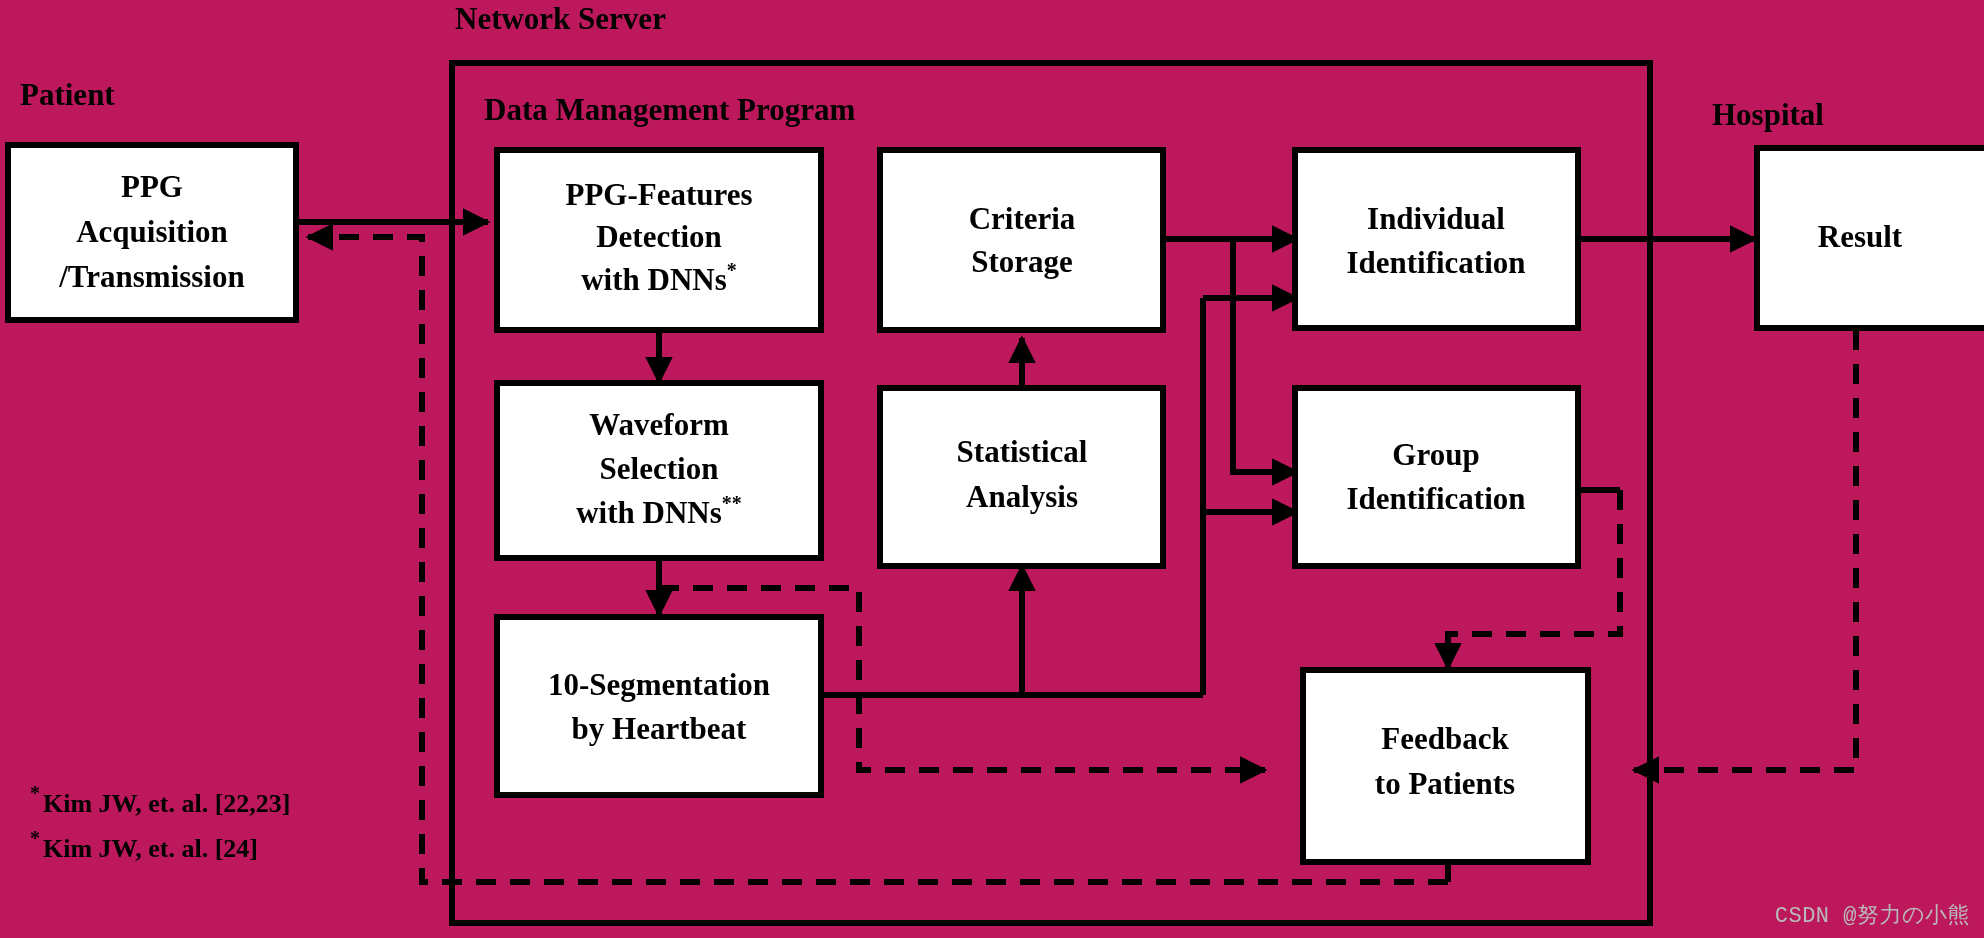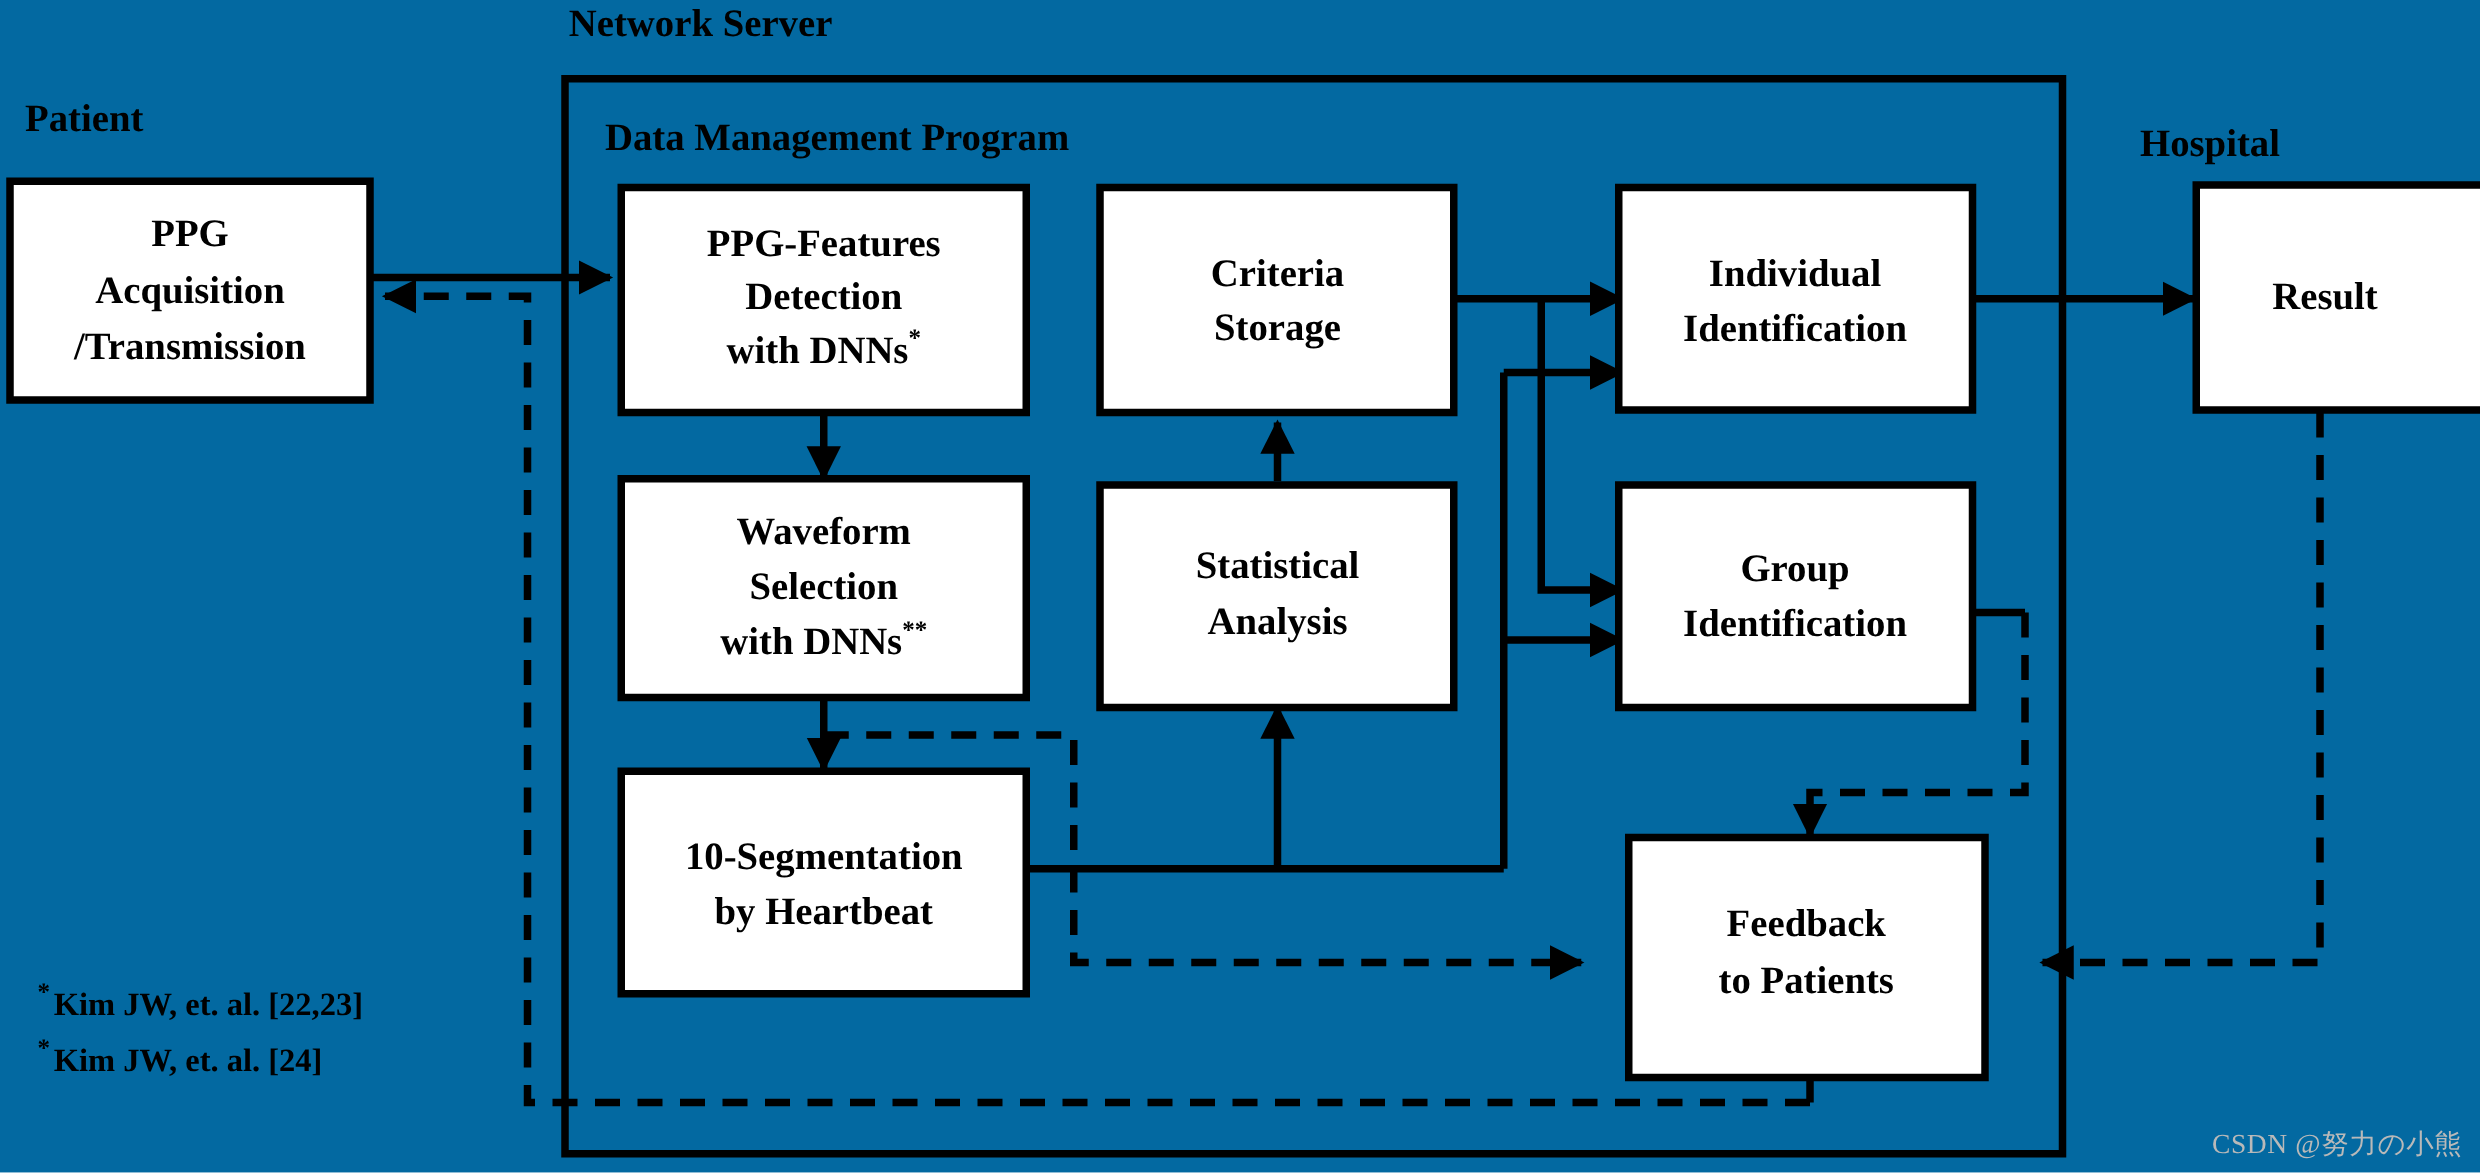--- a/index.html
+++ b/index.html
@@ -4,21 +4,21 @@
 <style>
   html, body {
     margin: 0;
     padding: 0;
     background: #ffffff;
   }
   #canvas {
     position: relative;
     width: 1984px;
     height: 938px;
-    background: #0369a1;
+    background: #be185d;
     overflow: hidden;
     font-family: "Liberation Serif", "DejaVu Serif", serif;
   }
   svg.diagram {
     position: absolute;
     top: 0;
     left: 0;
     width: 1984px;
     height: 938px;
   }
@@ -45,21 +45,21 @@
     dominant-baseline: middle;
   }
   .sup {
     font-size: 20px;
     baseline-shift: super;
   }
   .watermark {
     position: absolute;
     right: 14px;
     bottom: 8px;
-    font-family: Liberation Serif, serif;
+    font-family: Liberation Mono, monospace;
     font-size: 22px;
     color: #b9b9b9;
     letter-spacing: 0.5px;
     white-space: nowrap;
   }
   rect.node {
     fill: #ffffff;
     stroke: #000000;
     stroke-width: 6;
   }

